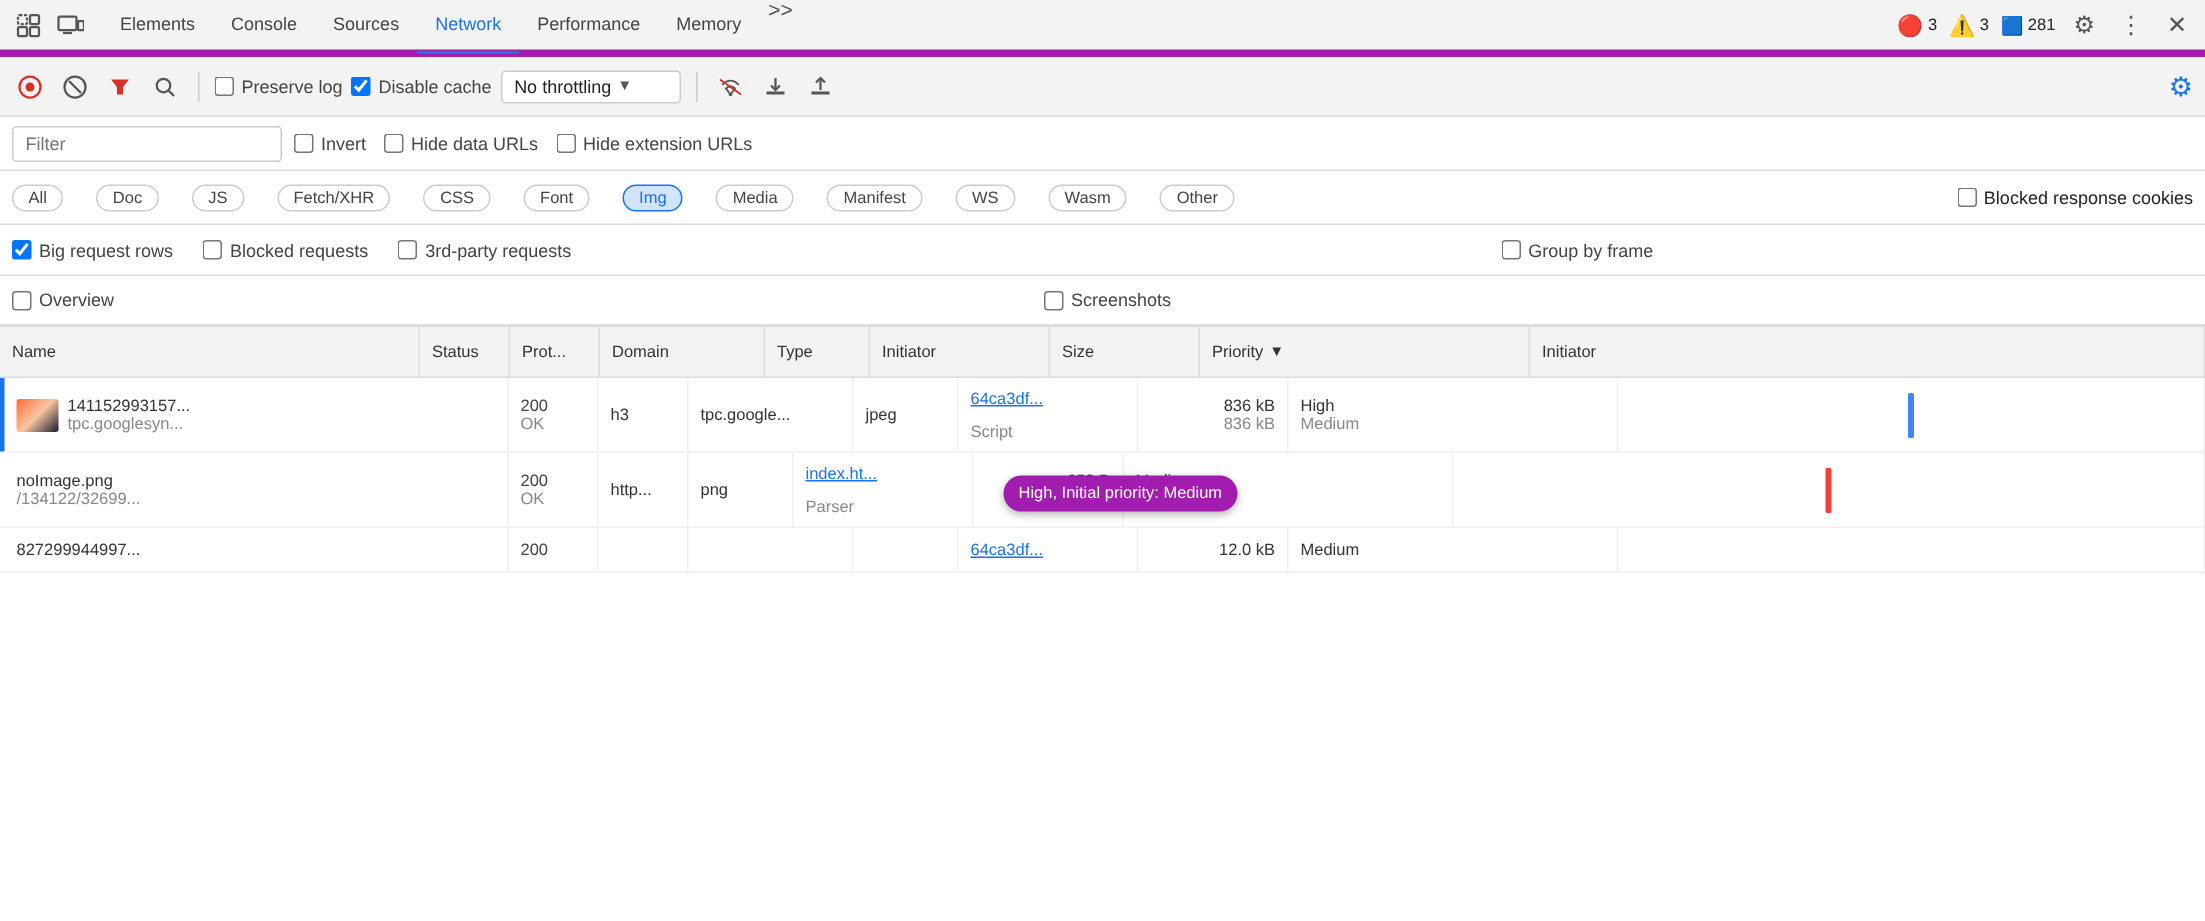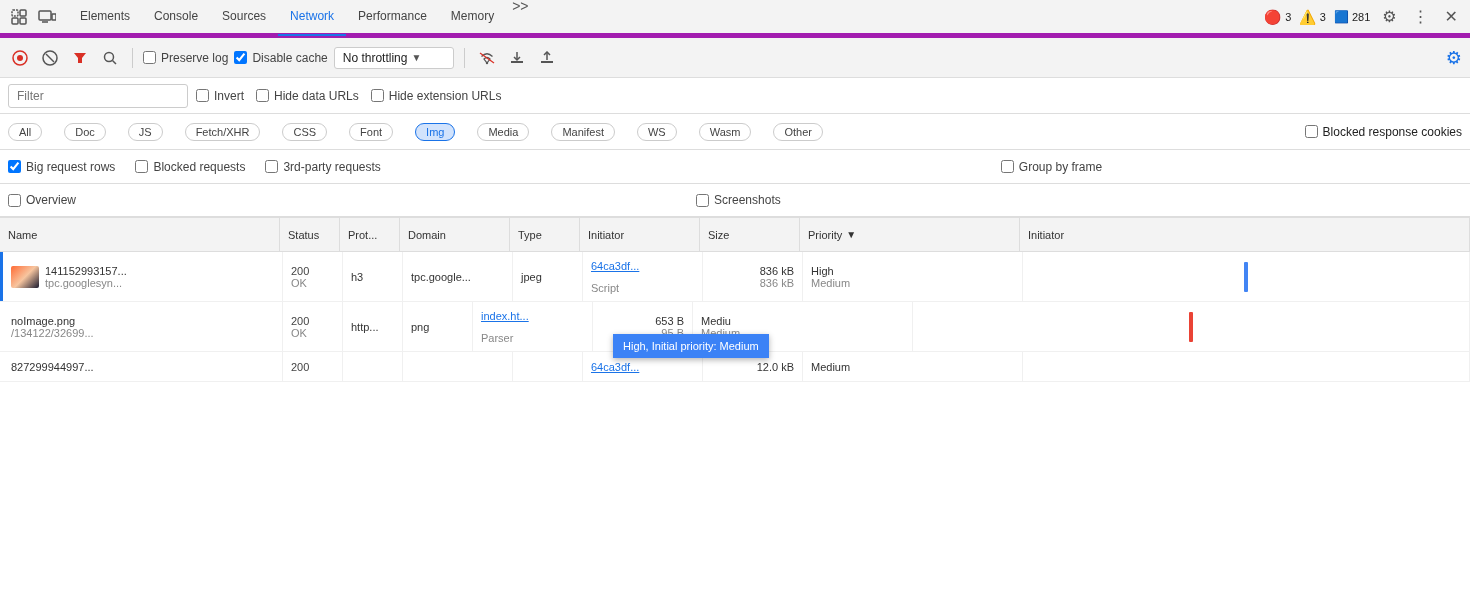--- a/index.html
+++ b/index.html
@@ -115,21 +115,21 @@
     .table-row {
       display: flex; align-items: stretch;
       border-bottom: 1px solid #f0f0f0;
       min-height: 50px; cursor: pointer;
     }
     .td {
       padding: 4px 8px; font-size: 11px; color: #333;
       display: flex; flex-direction: column; justify-content: center;
       border-right: 1px solid #f0f0f0;
     }
-    .td.name { width: 280px; }
+    .td.name { width: 336px; }
     .td.status { width: 60px; }
     .td.protocol { width: 60px; }
     .td.domain { width: 110px; }
     .td.type { width: 70px; }
     .td.initiator { width: 120px; }
     .td.size { width: 100px; text-align: right; }
     .td.priority { width: 220px; position: relative; }
     .td.waterfall { flex: 1; display: flex; align-items: center; justify-content: center; }
 
     .name-primary { font-size: 11px; color: #333; }
@@ -147,24 +147,24 @@
     .name-row { display: flex; align-items: center; gap: 6px; }
     .thumb { width: 28px; height: 22px; background: linear-gradient(135deg, #ff6b35, #f7c59f, #1a1a2e); border-radius: 2px; flex-shrink: 0; }
 
     
     .waterfall-bar { width: 4px; height: 30px; background: #4285f4; border-radius: 1px; }
     .waterfall-bar-red { width: 4px; height: 30px; background: #ea4335; border-radius: 1px; }
 
     
     .tooltip-box {
       position: absolute;
-      background: #3b82f6; color: #fff; font-size: 11px;
-      padding: 6px 10px; border-radius: 0;
+      background: #a21caf; color: #fff; font-size: 11px;
+      padding: 6px 10px; border-radius: 12px;
       white-space: nowrap; z-index: 100;
-      top: 32px; left: -80px;
+      top: 15px; left: -80px;
       box-shadow: 0 2px 6px rgba(0,0,0,0.3);
     }
 
     
     .left-accent { width: 3px; background: #1a73e8; flex-shrink: 0; }
 
     
     .table-row.partial { min-height: 30px; }
 
     .more-tabs-btn { color: #555; cursor: pointer; padding: 0 6px; font-size: 14px; }

